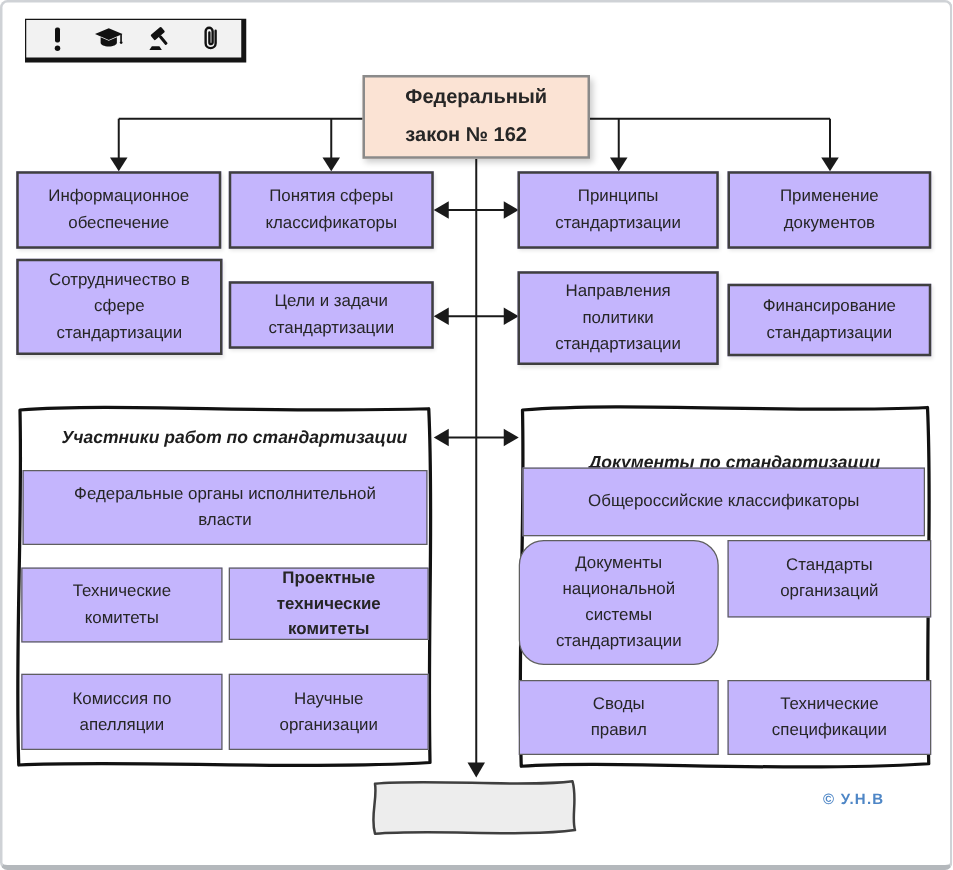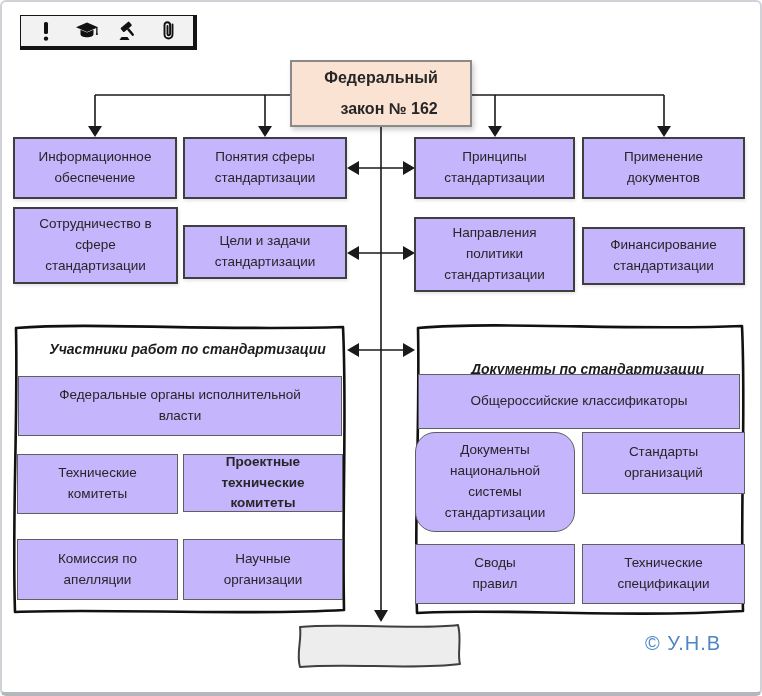--- a/index.html
+++ b/index.html
@@ -37,21 +37,21 @@
     display:flex; align-items:center; justify-content:center;
     text-align:center;
     font-size:14px; font-weight:bold; font-style:italic;
     color:#1d1d1d;
     box-sizing:border-box;
     padding-left:16px;
   }
   #title-box {
     position:absolute; left:288px; top:58px; width:182px; height:67px;
     display:flex; align-items:center; justify-content:center;
-    text-align:right;
+    text-align:left;
     background:#fbe3d4;
     border:2px solid #8a8a8a;
     font-size:16px; font-weight:bold; line-height:1.9;
     white-space:pre-line;
     box-shadow:2px 3px 5px rgba(0,0,0,0.20);
     box-sizing:border-box;
   }
   #toolbar {
     position:absolute; left:18px; top:13px; width:177px; height:35px;
     display:flex; align-items:center; justify-content:center; gap:17px;
@@ -64,21 +64,21 @@
   .tool-icon { width:24px; height:24px; display:block; }
   #responsibility {
     position:absolute; left:295px; top:622px; width:165px; height:44px;
     display:flex; align-items:center; justify-content:center;
     font-size:13.5px; color:#262626;
     box-sizing:border-box;
   }
   #copyright {
     position:absolute; left:636px; top:630px; width:90px;
     text-align:center;
-    font-size:20px; font-weight:normal; letter-spacing:1px;
+    font-size:12px; font-weight:bold; letter-spacing:1px;
     color:#4e86c6;
   }
 </style>
 </head>
 <body>
 
 <div id="canvas">
 
   <svg id="wires" viewBox="0 0 758 690" xmlns="http://www.w3.org/2000/svg">
     <g stroke="#1a1a1a" stroke-width="1.6" fill="none">
@@ -141,21 +141,21 @@
       <path d="M15.5,5.5 v10 a4,4 0 0 1 -8,0 V6 a2.8,2.8 0 0 1 5.6,0 v9 a1.3,1.3 0 0 1 -2.6,0 V7" fill="none" stroke="#111" stroke-width="1.9" stroke-linecap="round"></path>
     </svg>
   </div>
 
   <div id="title-box">Федеральный
 закон № 162</div>
 
   <div class="node" style="left:11px;  top:135px; width:164px; height:62px;">Информационное
 обеспечение</div>
   <div class="node" style="left:181px; top:135px; width:164px; height:62px;">Понятия сферы
-стандартизации</div>
+классификаторы</div>
   <div class="node" style="left:412px; top:135px; width:161px; height:62px;">Принципы
 стандартизации</div>
   <div class="node" style="left:580px; top:135px; width:163px; height:62px;">Применение
 документов</div>
   <div class="node" style="left:11px;  top:205px; width:165px; height:77px;">Сотрудничество в
 сфере
 стандартизации</div>
   <div class="node" style="left:181px; top:223px; width:164px; height:54px;">Цели и задачи
 стандартизации</div>
   <div class="node" style="left:412px; top:215px; width:161px; height:75px;">Направления

